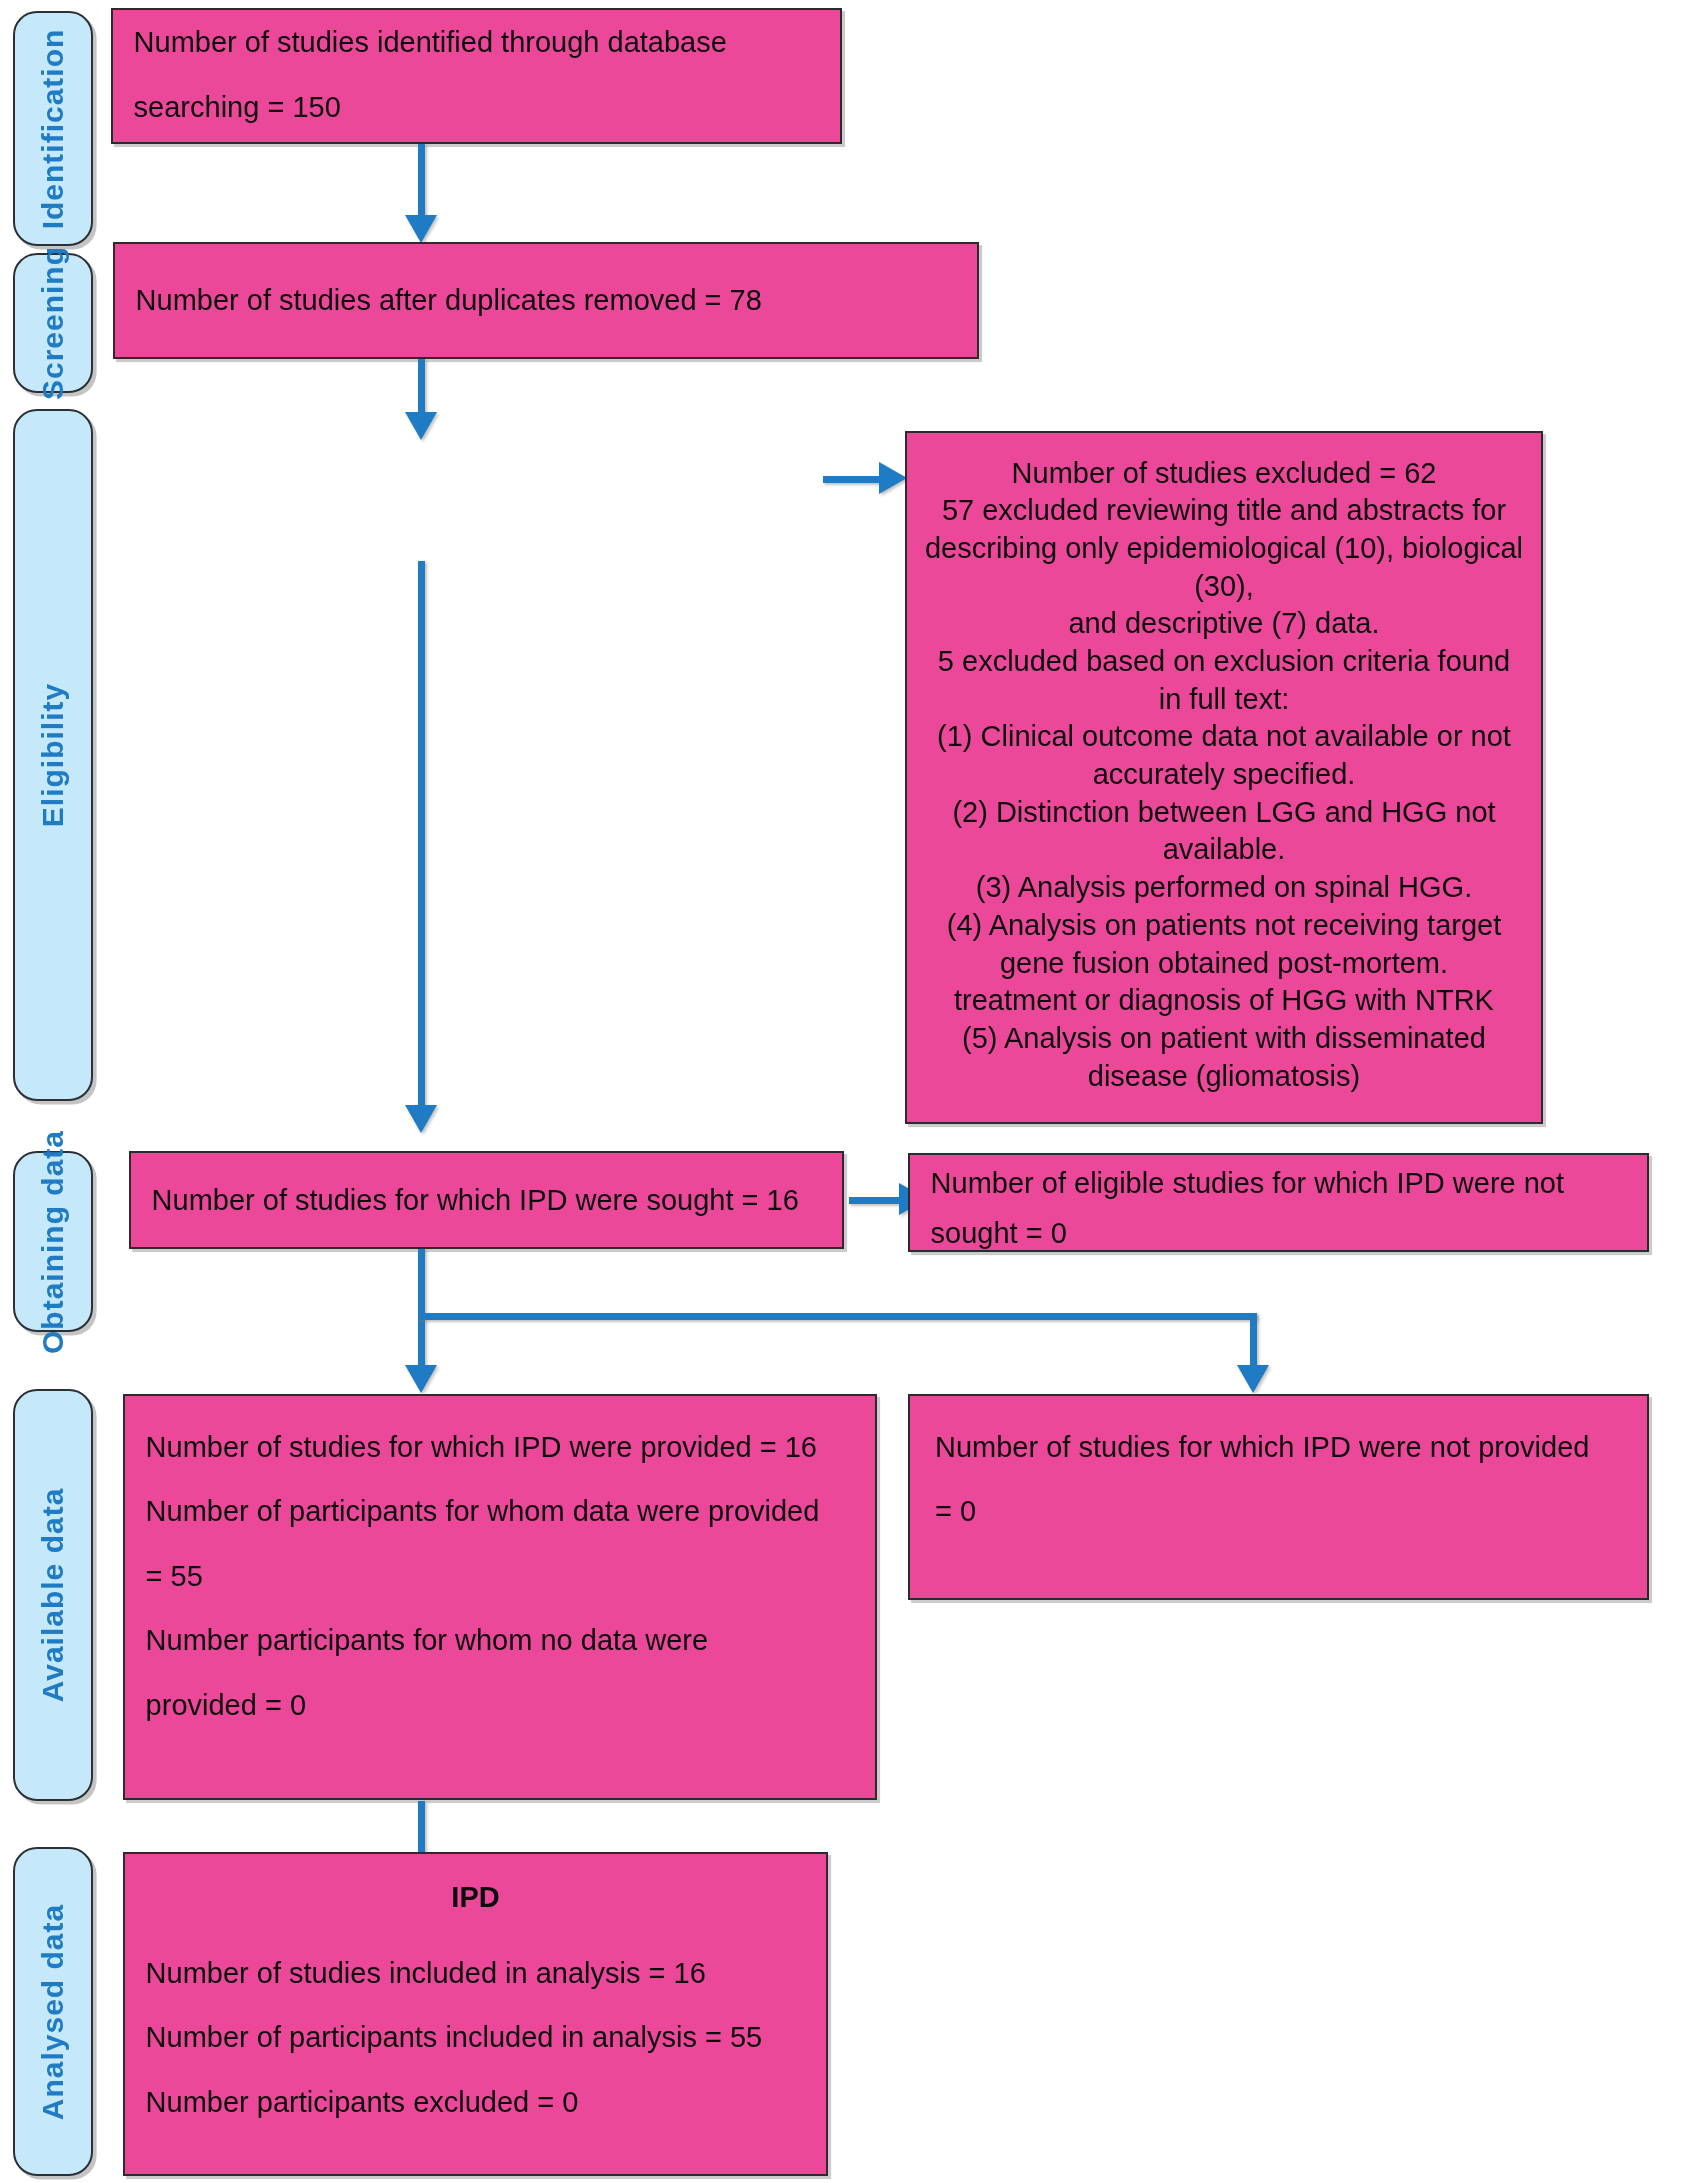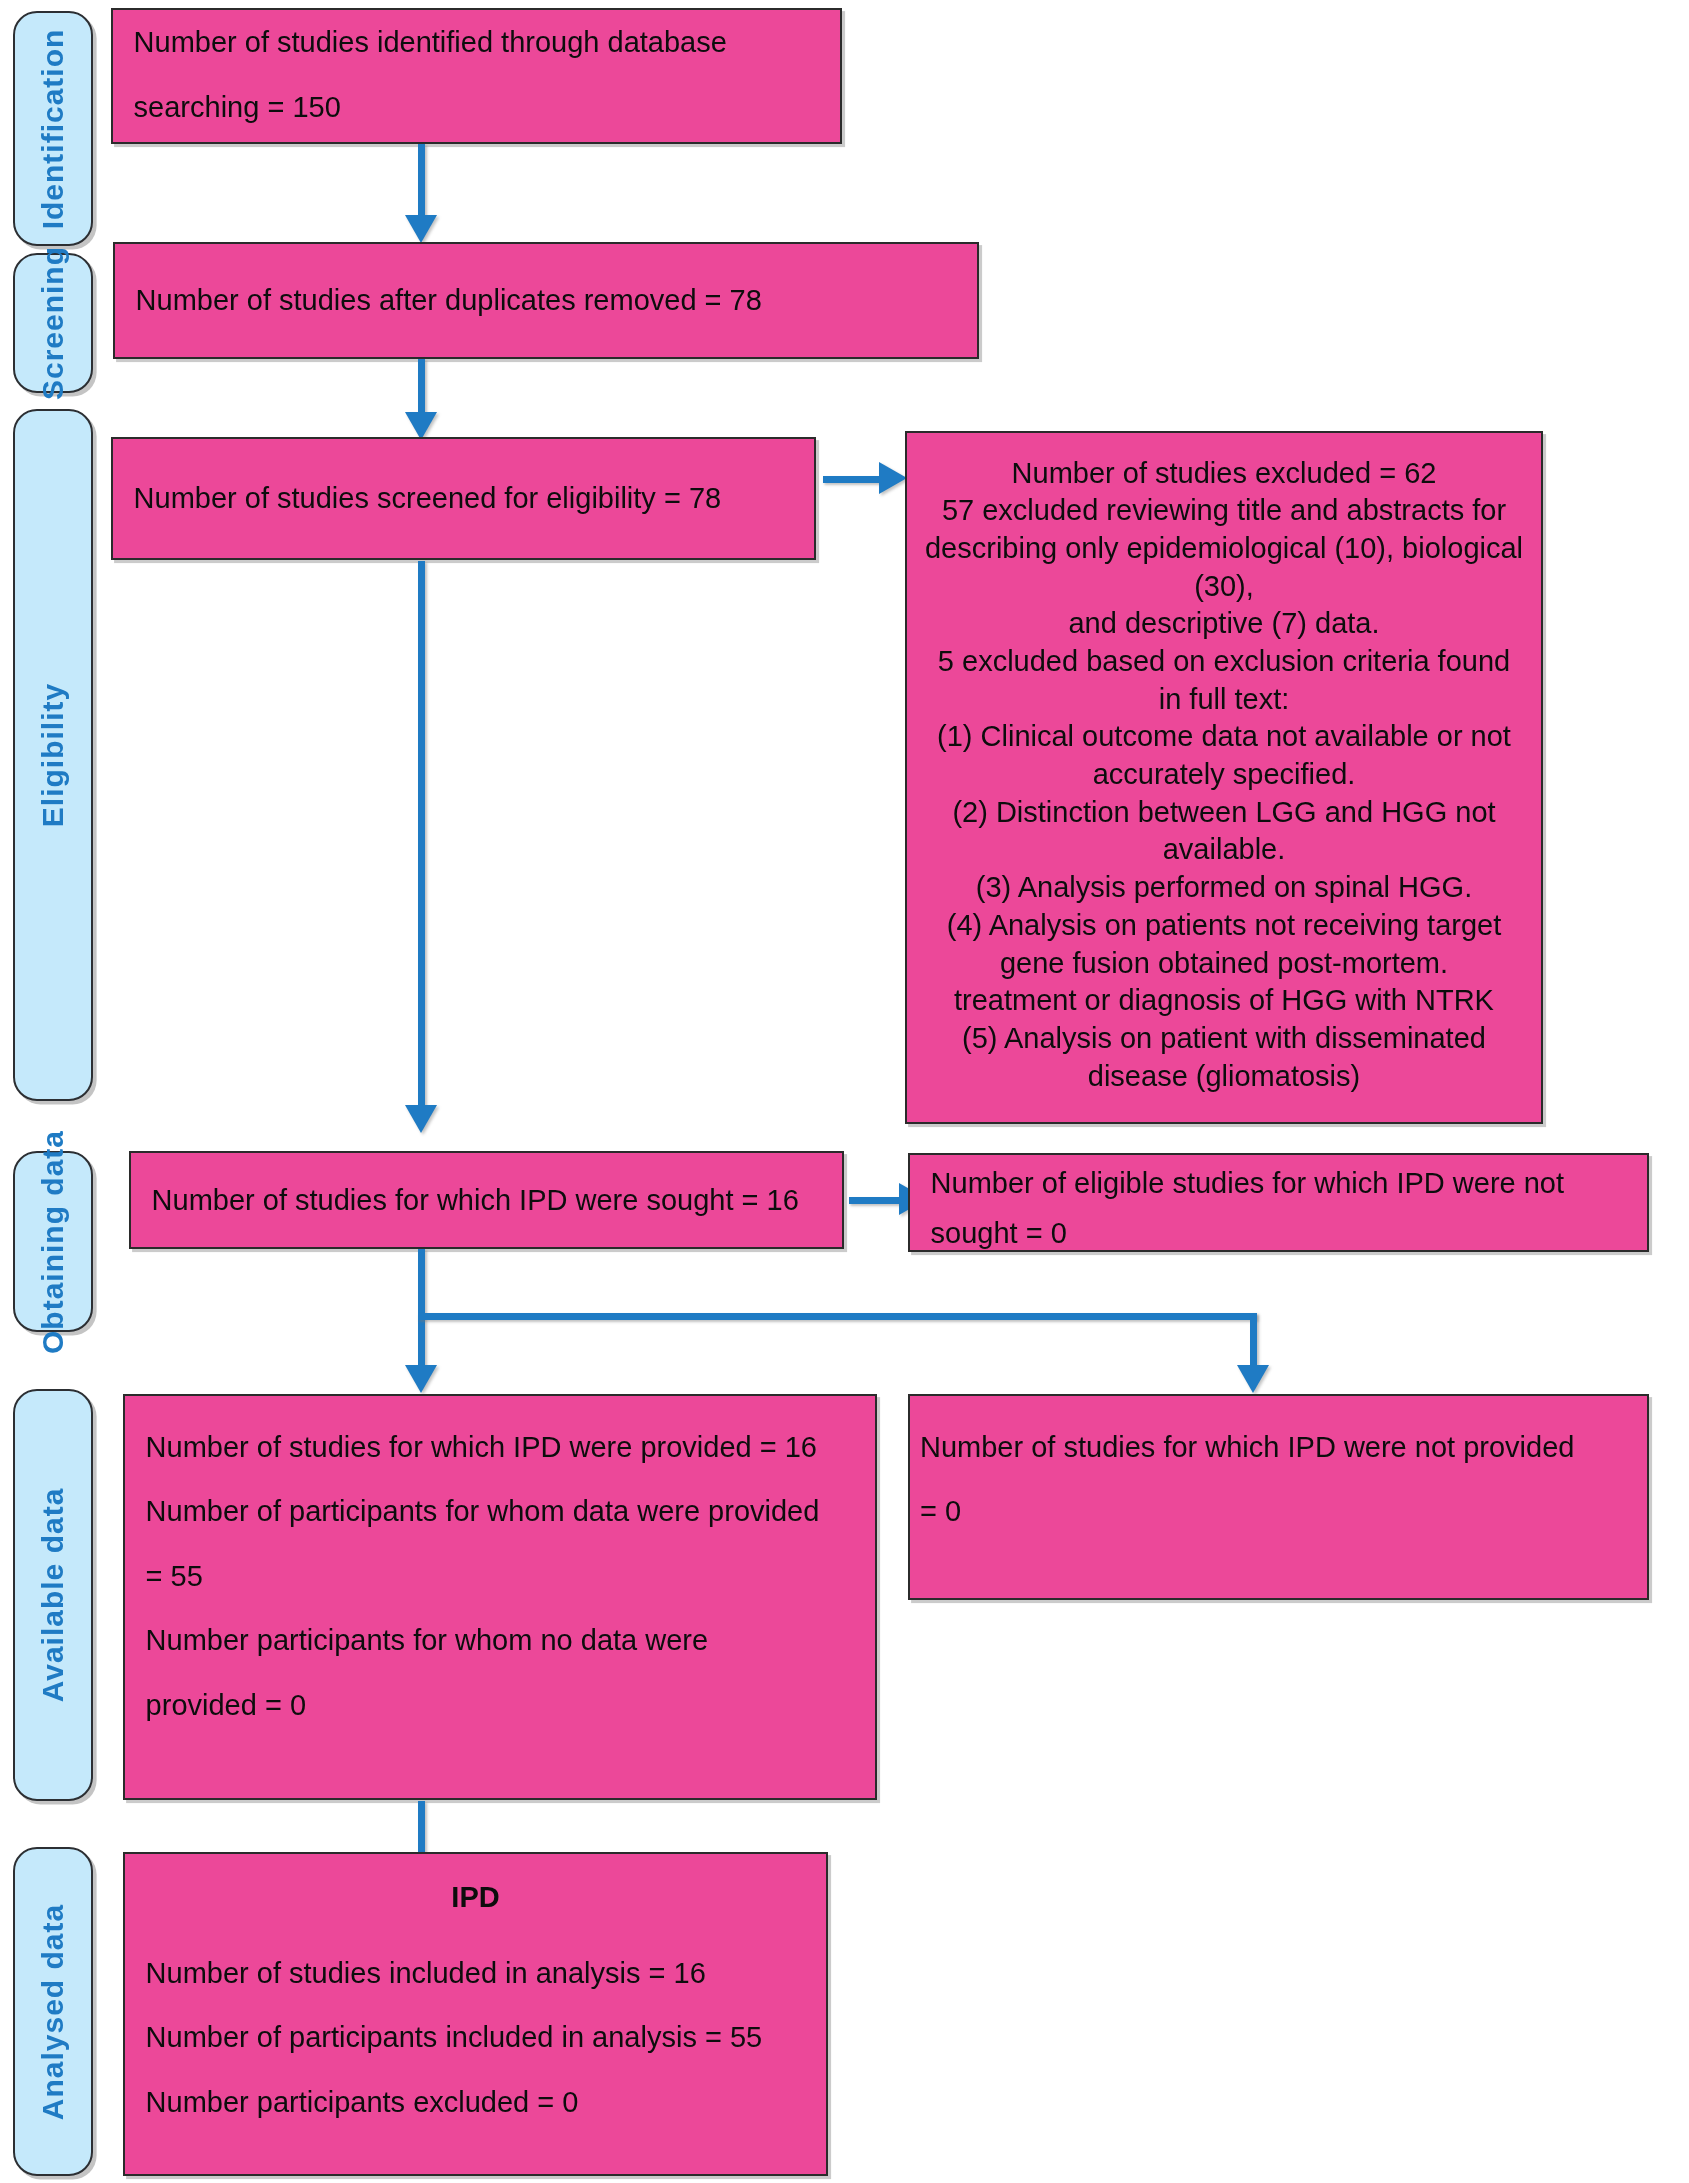--- a/index.html
+++ b/index.html
@@ -143,23 +143,20 @@
   <div class="v-line" style="left:418px; top:144px; height:72px;"></div>
   <div class="arrow-down" style="left:405px; top:215px;"></div>
 
   <div class="flow-box" style="left:113px; top:242px; width:866px; height:117px; display:flex; align-items:center;">
     <div class="line">Number of studies after duplicates removed = 78</div>
   </div>
 
   <div class="v-line" style="left:418px; top:359px; height:57px;"></div>
   <div class="arrow-down" style="left:405px; top:412px;"></div>
 
-  <div class="flow-box" style="left:111px; top:437px; width:705px; height:123px; display:flex; align-items:center;">
-    <div class="line">Number of studies screened for eligibility = 78</div>
-  </div>
 
   <div class="h-line" style="left:823px; top:476px; width:61px;"></div>
   <div class="arrow-right" style="left:879px; top:462px;"></div>
 
   <div class="flow-box centered" style="left:905px; top:406px; width:638px; height:693px; padding:21.6px 17.5px;margin-top:25px;">
     <div class="line">Number of studies excluded = 62</div>
     <div class="line">57 excluded reviewing title and abstracts for</div>
     <div class="line">describing only epidemiological (10), biological (30),</div>
     <div class="line">and descriptive (7) data.</div>
     <div class="line">5      excluded based on exclusion criteria found</div>
@@ -199,21 +196,21 @@
   <div class="arrow-down" style="left:1237px; top:1365px;"></div>
 
   <div class="flow-box box-lines-spaced" style="left:123px; top:1394px; width:754px; height:406px; padding:36px 20.6px;">
     <div class="line">Number of studies for which IPD were provided = 16</div>
     <div class="line">Number of participants for whom data were provided</div>
     <div class="line">= 55</div>
     <div class="line">Number participants for whom no data were</div>
     <div class="line">provided = 0</div>
   </div>
 
-  <div class="flow-box box-lines-spaced" style="left:908px; top:1394px; width:741px; height:206px; padding:36px 10px;">
+  <div class="flow-box box-lines-spaced" style="left:908px; top:1394px; width:741px; height:206px; padding:36px 25px;">
     <div class="line">Number of studies for which IPD were not provided</div>
     <div class="line">= 0</div>
   </div>
 
   <div class="v-line" style="left:418px; top:1801px; height:123px;"></div>
   <div class="arrow-down" style="left:405px; top:1922px;"></div>
 
   <div class="flow-box box-lines-spaced" style="left:123px; top:1852px; width:705px; height:324px; padding:27px 20.6px;">
     <div class="box-title">IPD</div>
     <div class="line">Number of studies included in analysis = 16</div>

